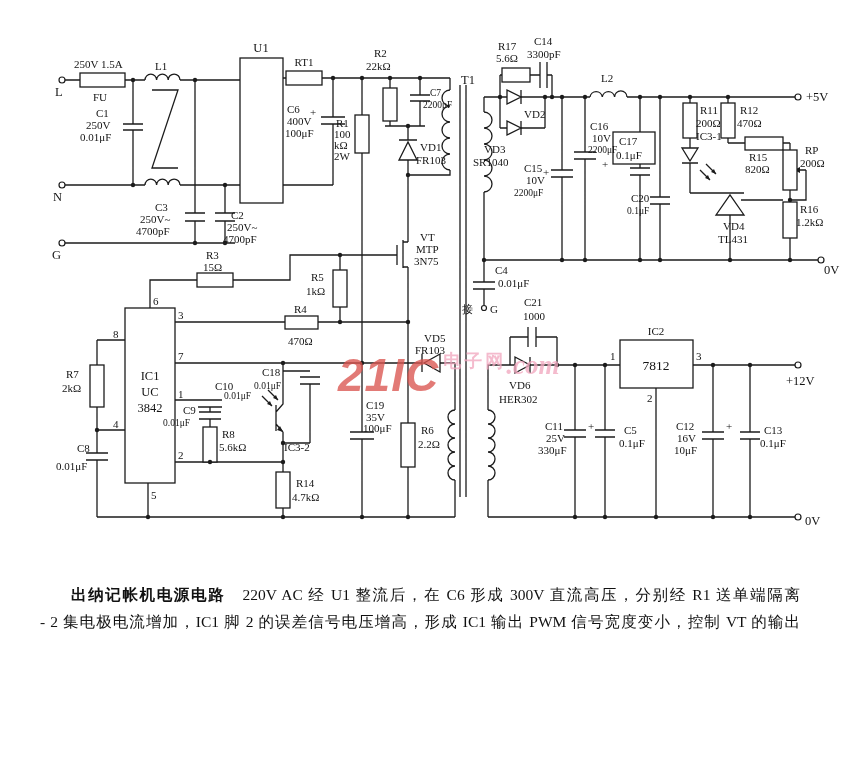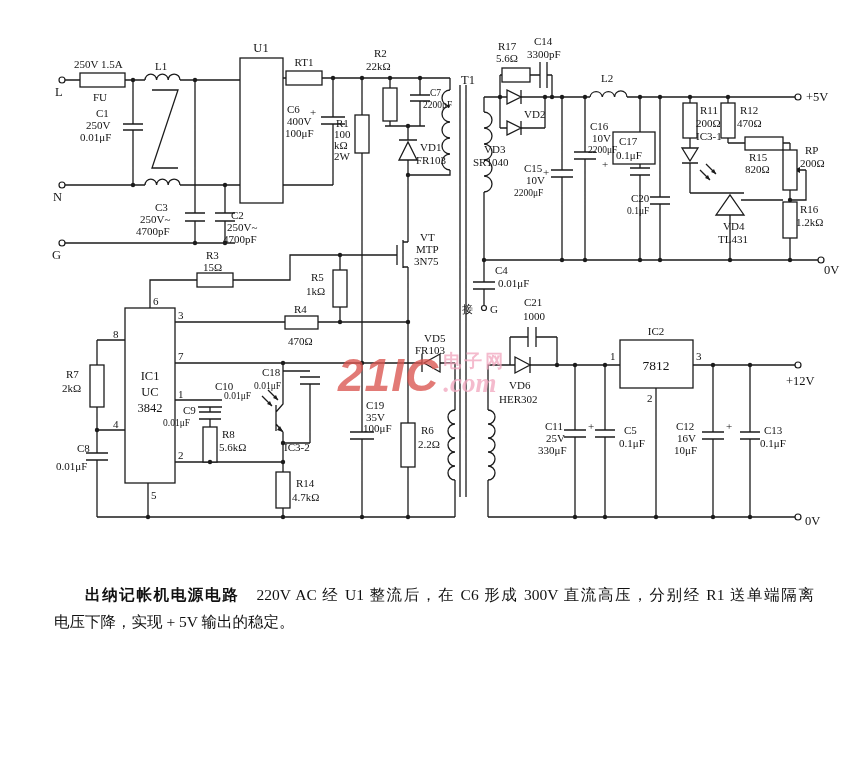--- a/index.html
+++ b/index.html
@@ -13,25 +13,25 @@
   svg text.tc{text-anchor:middle;}
   .wire{stroke:#1c1c1c;stroke-width:1.3;fill:none;}
   .body{stroke:#1c1c1c;stroke-width:1.3;fill:#ffffff;}
   .tri{stroke:#1c1c1c;stroke-width:1.3;fill:#ffffff;}
   .dot{fill:#1c1c1c;}
   .term{stroke:#1c1c1c;stroke-width:1.2;fill:#ffffff;}
   #watermark{position:absolute;left:338px;top:352px;display:flex;opacity:0.78;
              pointer-events:none;line-height:1;}
   #wm-main{font-size:46px;font-weight:bold;font-style:italic;letter-spacing:1px;
            font-family:"Liberation Sans",sans-serif;}
-  #wm-side{display:flex;flex-direction:column;margin-left:4px;}
+  #wm-side{display:flex;flex-direction:row;margin-left:4px;}
   #wm-cn{font-size:18px;font-weight:bold;letter-spacing:3px;}
   #wm-com{font-size:27px;font-weight:bold;font-style:italic;
           font-family:"Liberation Serif",serif;}
-  #description{position:absolute;left:54px;top:582px;width:760px;
+  #description{position:absolute;left:40px;top:582px;width:760px;
                font-size:15.5px;color:#111;}
   .dline{line-height:26.8px;white-space:nowrap;}
   .jline{text-align:justify;text-align-last:justify;white-space:normal;}
   .dline.first{text-indent:2em;}
   .bold{font-weight:bold;}
 </style>
 </head>
 <body>
 
 <div id="page">
@@ -412,16 +412,16 @@
 <div id="watermark">
   <span id="wm-main" style="color:#db5550;">21IC</span>
   <div id="wm-side">
     <span id="wm-cn" style="color:#f2a9c0;">电子网</span>
     <span id="wm-com" style="color:#f2a9c0;">.com</span>
   </div>
 </div>
 
 <div id="description">
   <div class="dline jline first"><span class="bold">出纳记帐机电源电路</span><span>　220V AC 经 U1 整流后，在 C6 形成 300V 直流高压，分别经 R1 送单端隔离</span></div>
-  <div class="dline">电压下降，实现 + 5V 输出的稳定。</div>
+  <div class="dline jline">- 2 集电极电流增加，IC1 脚 2 的误差信号电压增高，形成 IC1 输出 PWM 信号宽度变小，控制 VT 的输出</div>
 </div>
 
 </div>
 
 </body></html>

